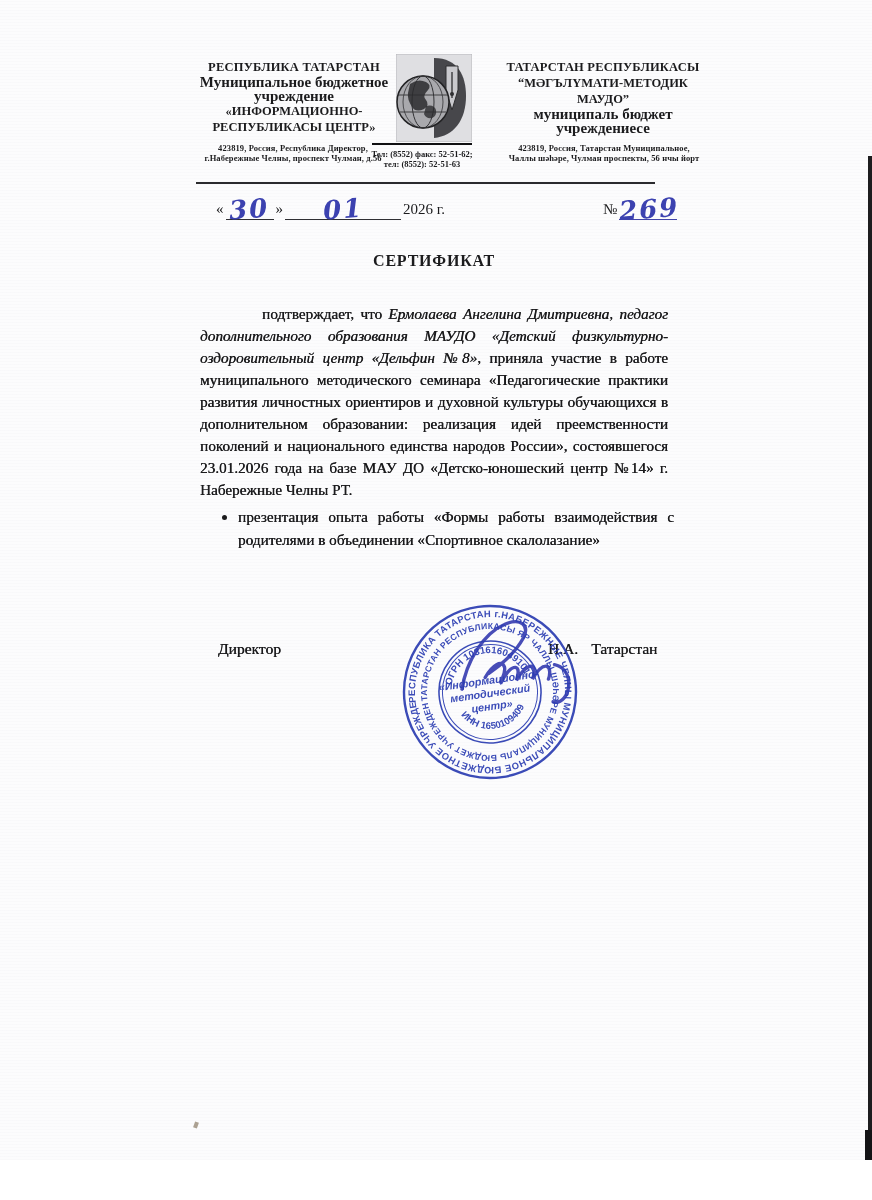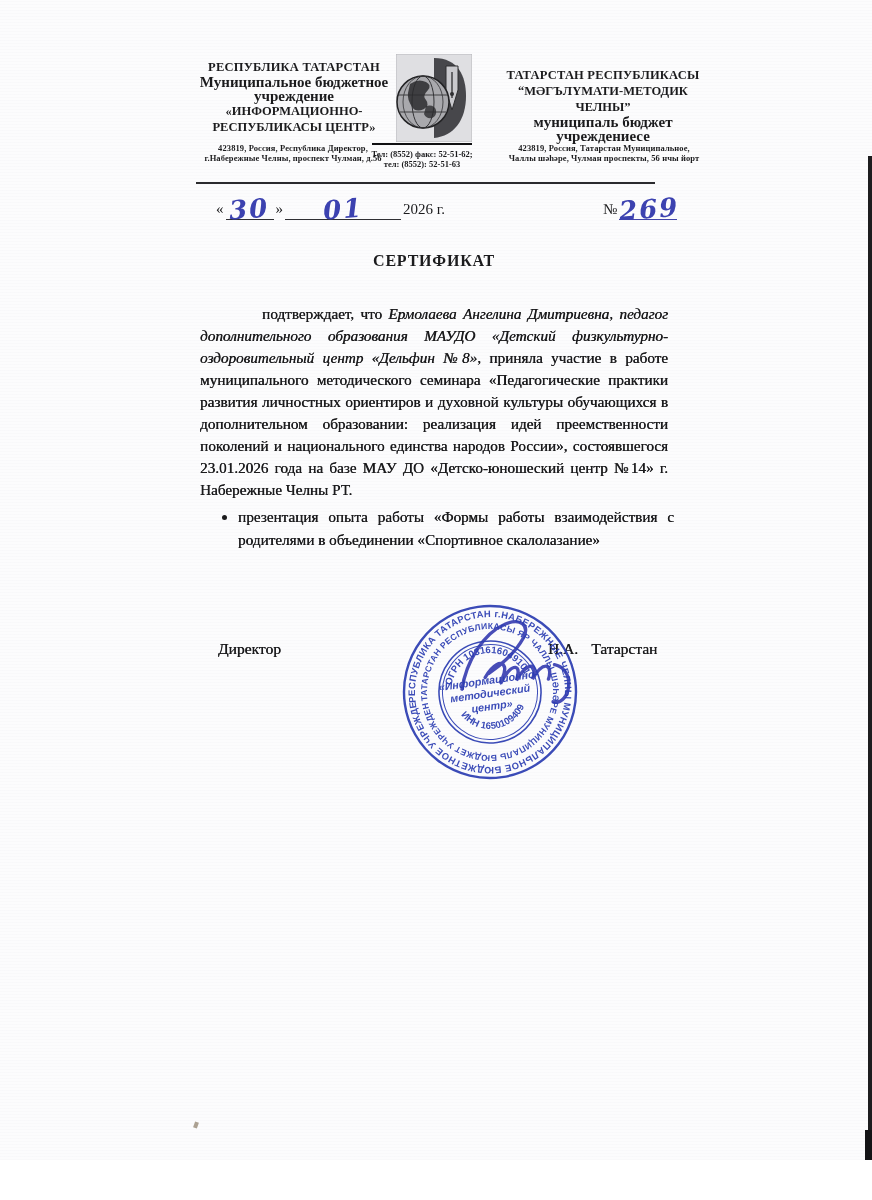--- a/index.html
+++ b/index.html
@@ -11,21 +11,21 @@
   .scan-noise{position:absolute;inset:0;pointer-events:none;
     background:repeating-linear-gradient(0deg, rgba(120,120,140,0.025) 0 1px, transparent 1px 3px);}
   
   .edge-right{position:absolute;right:0;top:156px;bottom:0;width:4px;background:#1d1d1f;}
   .edge-right-thick{position:absolute;right:0;top:1130px;bottom:0;width:7px;background:#141416;}
   .speck{position:absolute;left:194px;top:1122px;width:4px;height:6px;background:#8a7a64;transform:rotate(20deg);opacity:.7;}
 
   
   .hdr{position:absolute;text-align:center;font-weight:bold;}
   .hdr-left{left:192px;top:60px;width:204px;}
-  .hdr-right{left:492px;top:68px;width:222px;}
+  .hdr-right{left:492px;top:60px;width:222px;}
   .hdr .l-big{font-size:12.5px;line-height:15px;letter-spacing:.2px;}
   .hdr .l-med{font-size:15px;line-height:14px;}
   .hdr .l-quoted{font-size:12.5px;line-height:16px;}
   .addr{position:absolute;text-align:center;font-weight:bold;font-size:8.5px;line-height:9.5px;letter-spacing:.1px;}
   .addr-left{left:184px;top:144px;width:218px;}
   .addr-right{left:494px;top:144px;width:220px;}
   .emblem{position:absolute;left:396px;top:54px;width:76px;height:88px;}
   .center-rule{position:absolute;left:372px;top:143px;width:100px;height:2.4px;background:#101012;}
   .phones{position:absolute;left:364px;top:149px;width:116px;text-align:center;
           font-weight:bold;font-size:8.5px;line-height:10px;}
@@ -102,21 +102,21 @@
     <path d="M30 52 q8 -2 10 4 q1 6 -4 8 q-6 1 -8 -4 z" fill="#2c2c2e" opacity="0.8"></path>
   </svg>
   <div class="center-rule"></div>
   <div class="phones">
     <div>Тел:  (8552)  факс: 52-51-62;</div>
     <div>тел: (8552): 52-51-63</div>
   </div>
 
   <div class="hdr hdr-right">
     <div class="l-big">ТАТАРСТАН РЕСПУБЛИКАСЫ</div>
-    <div class="l-quoted">“МӘГЪЛҮМАТИ-МЕТОДИК ЧЕЛНЫ”</div>
+    <div class="l-quoted">“МӘГЪЛҮМАТИ-МЕТОДИК МАУДО”</div>
     <div class="l-med">муниципаль  бюджет учреждениесе</div>
   </div>
 
   <div class="addr addr-right">
     <div>423819,  Россия, Татарстан Муниципальное,</div>
     <div>Чаллы  шәһәре,  Чулман  проспекты,  56 нчы йорт</div>
   </div>
 
   <div class="long-rule"></div>
 

